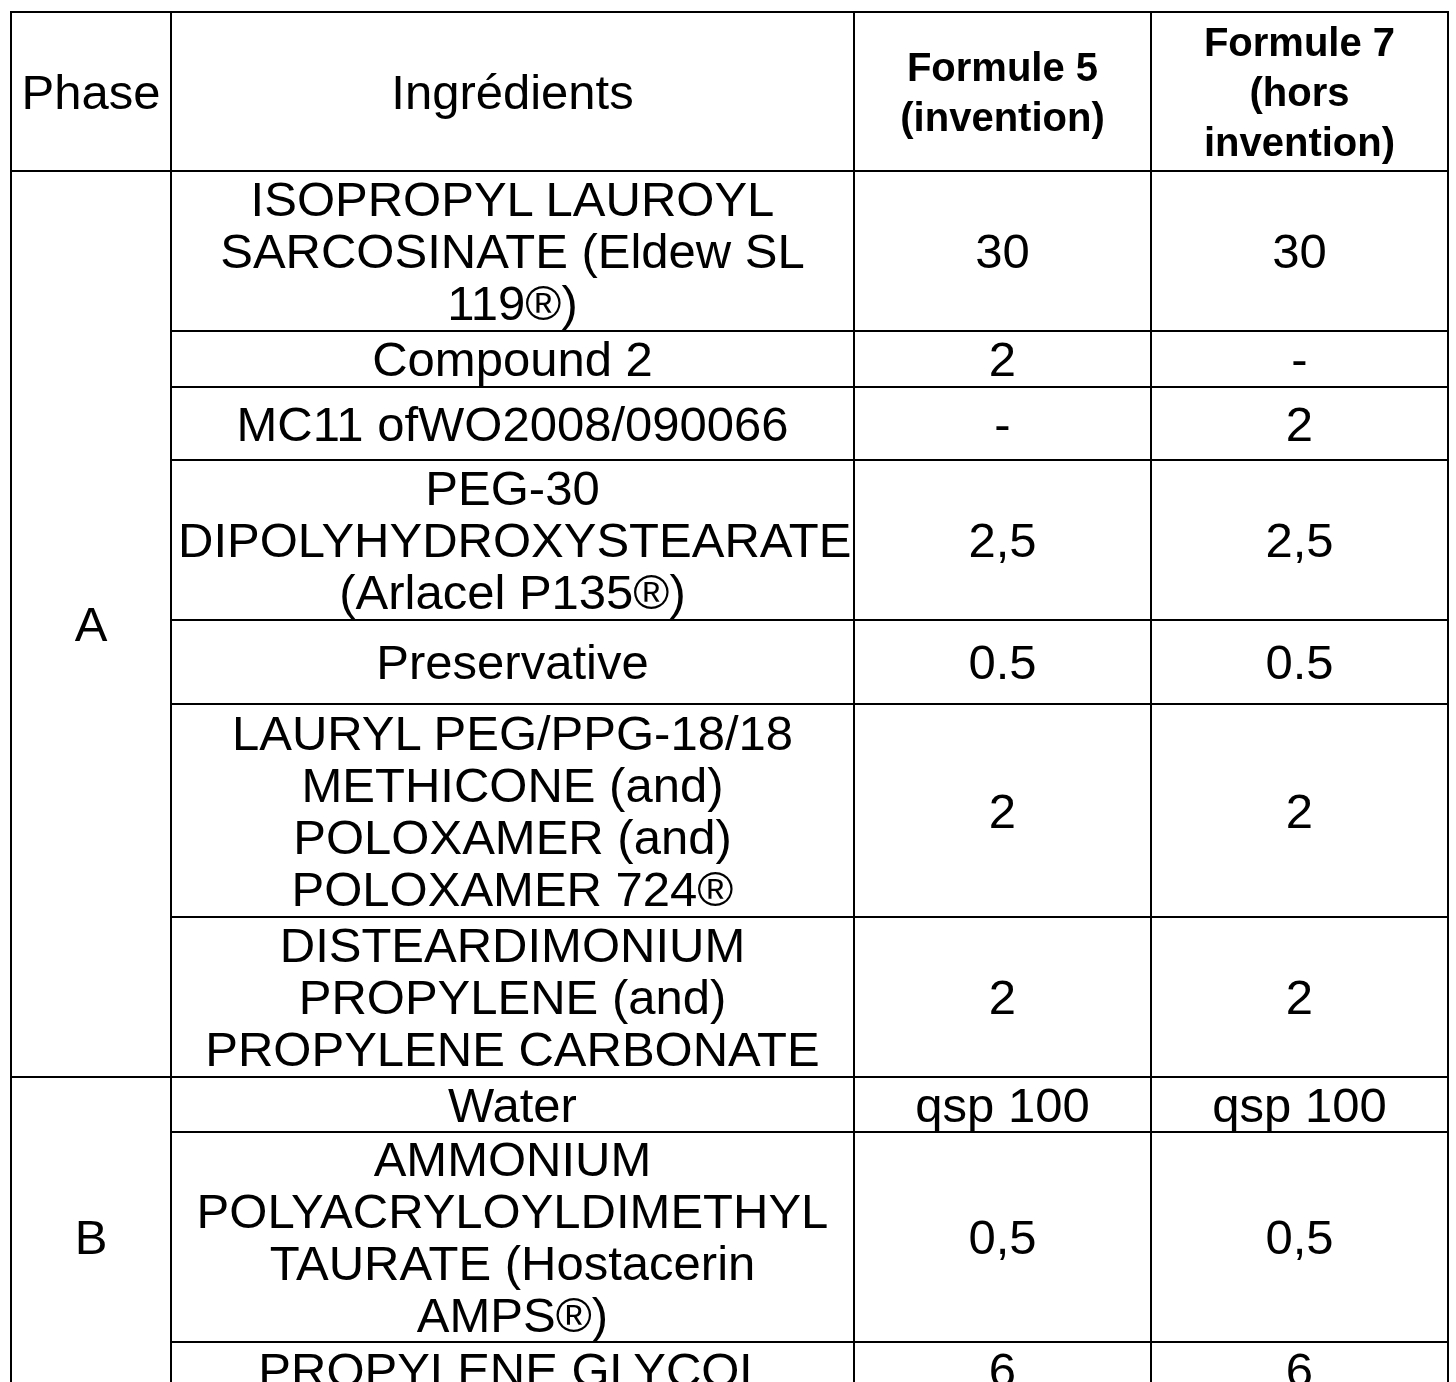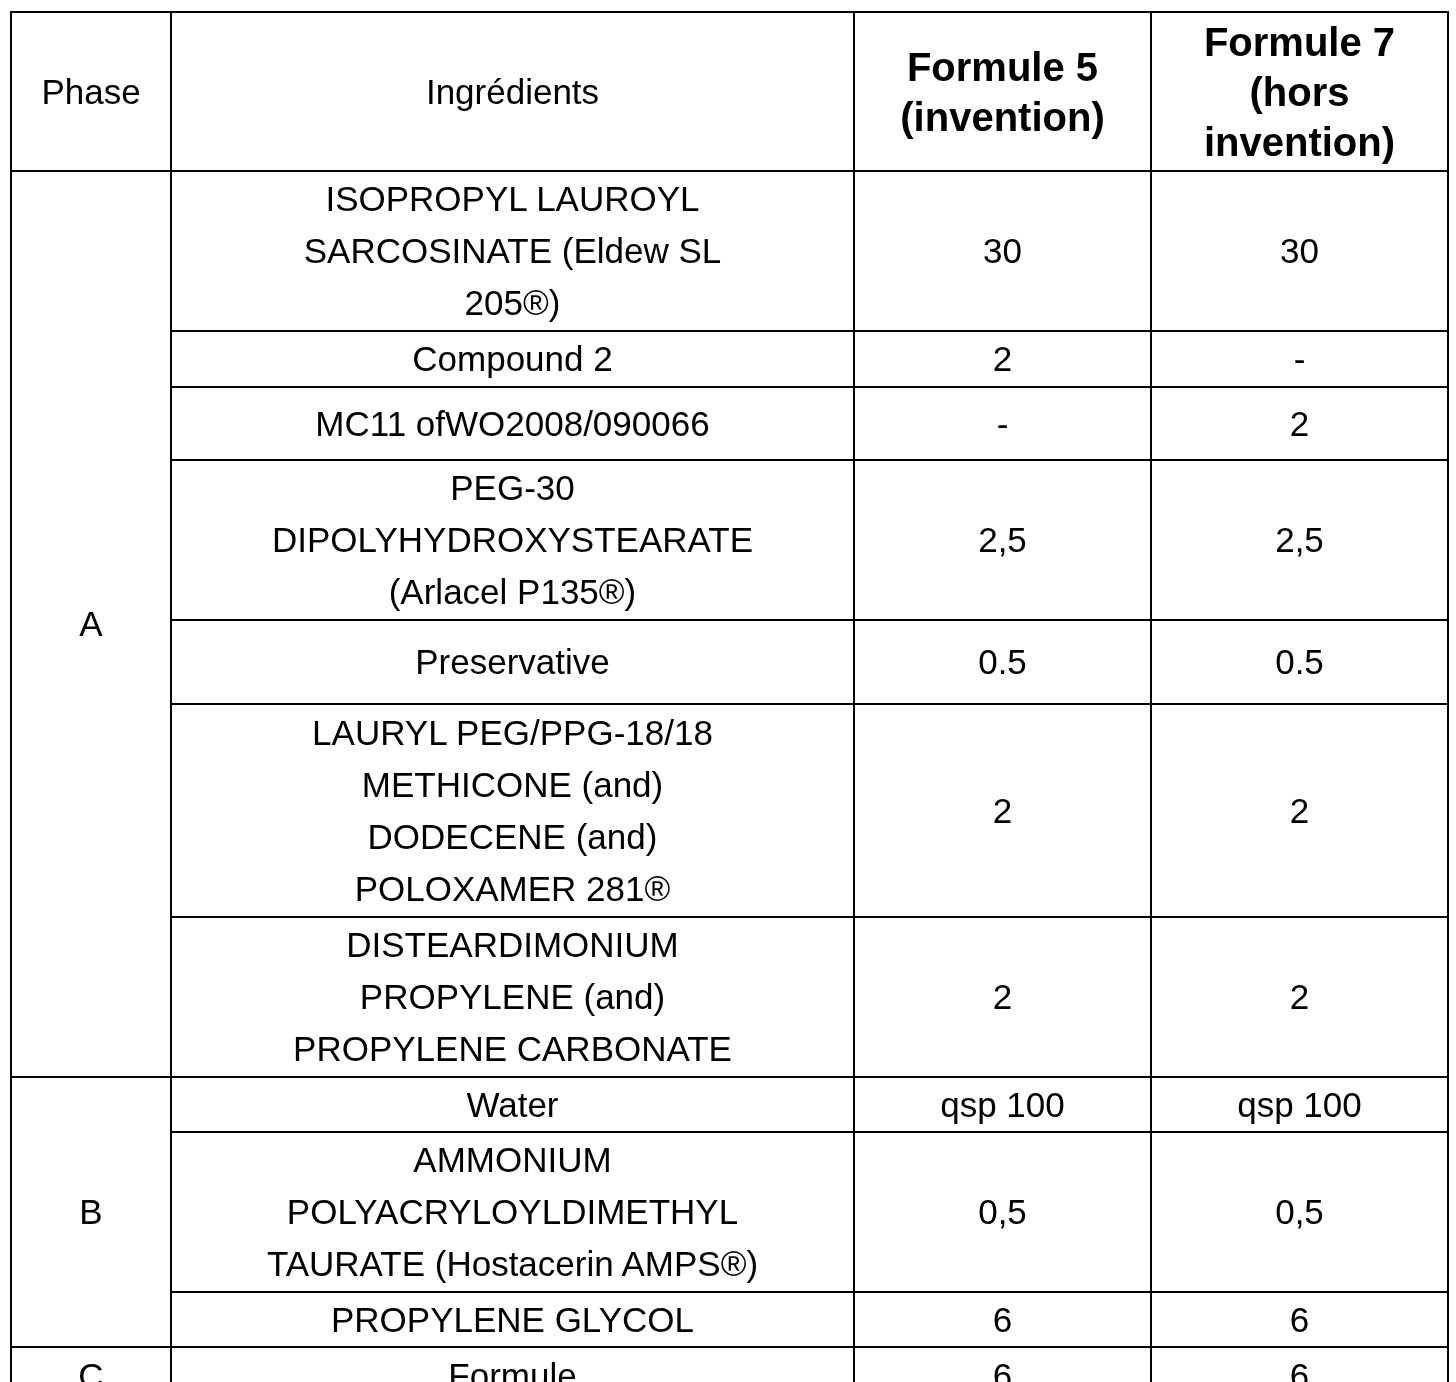--- a/index.html
+++ b/index.html
@@ -21,21 +21,21 @@
       top: 11px;
       border-collapse: collapse;
       table-layout: fixed;
       width: 1437px;
     }
     table.formula-table td, table.formula-table th {
       border: 2px solid #000000;
       text-align: center;
       vertical-align: middle;
       padding: 0 6px;
-      font-size: 35px;
+      font-size: 49px;
       line-height: 52px;
       font-weight: normal;
       letter-spacing: 0px;
     }
     table.formula-table th.bold {
       font-weight: bold;
       line-height: 50px;
       font-size: 40px;
     }
     .col-phase { width: 160px; }
@@ -76,21 +76,21 @@
       <span class="line">(hors</span>
       <span class="line">invention)</span>
     </th>
   </tr>
 
   <tr class="h160">
     <td rowspan="7">A</td>
     <td>
       <span class="line">ISOPROPYL LAUROYL</span>
       <span class="line">SARCOSINATE (Eldew SL</span>
-      <span class="line">205®)</span>
+      <span class="line">119®)</span>
     </td>
     <td>30</td>
     <td>30</td>
   </tr>
   <tr class="h56">
     <td>
       <span class="line">Compound 2</span>
     </td>
     <td>2</td>
     <td>-</td>
@@ -115,22 +115,22 @@
     <td>
       <span class="line">Preservative</span>
     </td>
     <td>0.5</td>
     <td>0.5</td>
   </tr>
   <tr class="h213">
     <td>
       <span class="line">LAURYL PEG/PPG-18/18</span>
       <span class="line">METHICONE (and)</span>
-      <span class="line">DODECENE (and)</span>
-      <span class="line">POLOXAMER 281®</span>
+      <span class="line">POLOXAMER (and)</span>
+      <span class="line">POLOXAMER 724®</span>
     </td>
     <td>2</td>
     <td>2</td>
   </tr>
   <tr class="h160">
     <td>
       <span class="line">DISTEARDIMONIUM</span>
       <span class="line">PROPYLENE (and)</span>
       <span class="line">PROPYLENE CARBONATE</span>
     </td>

